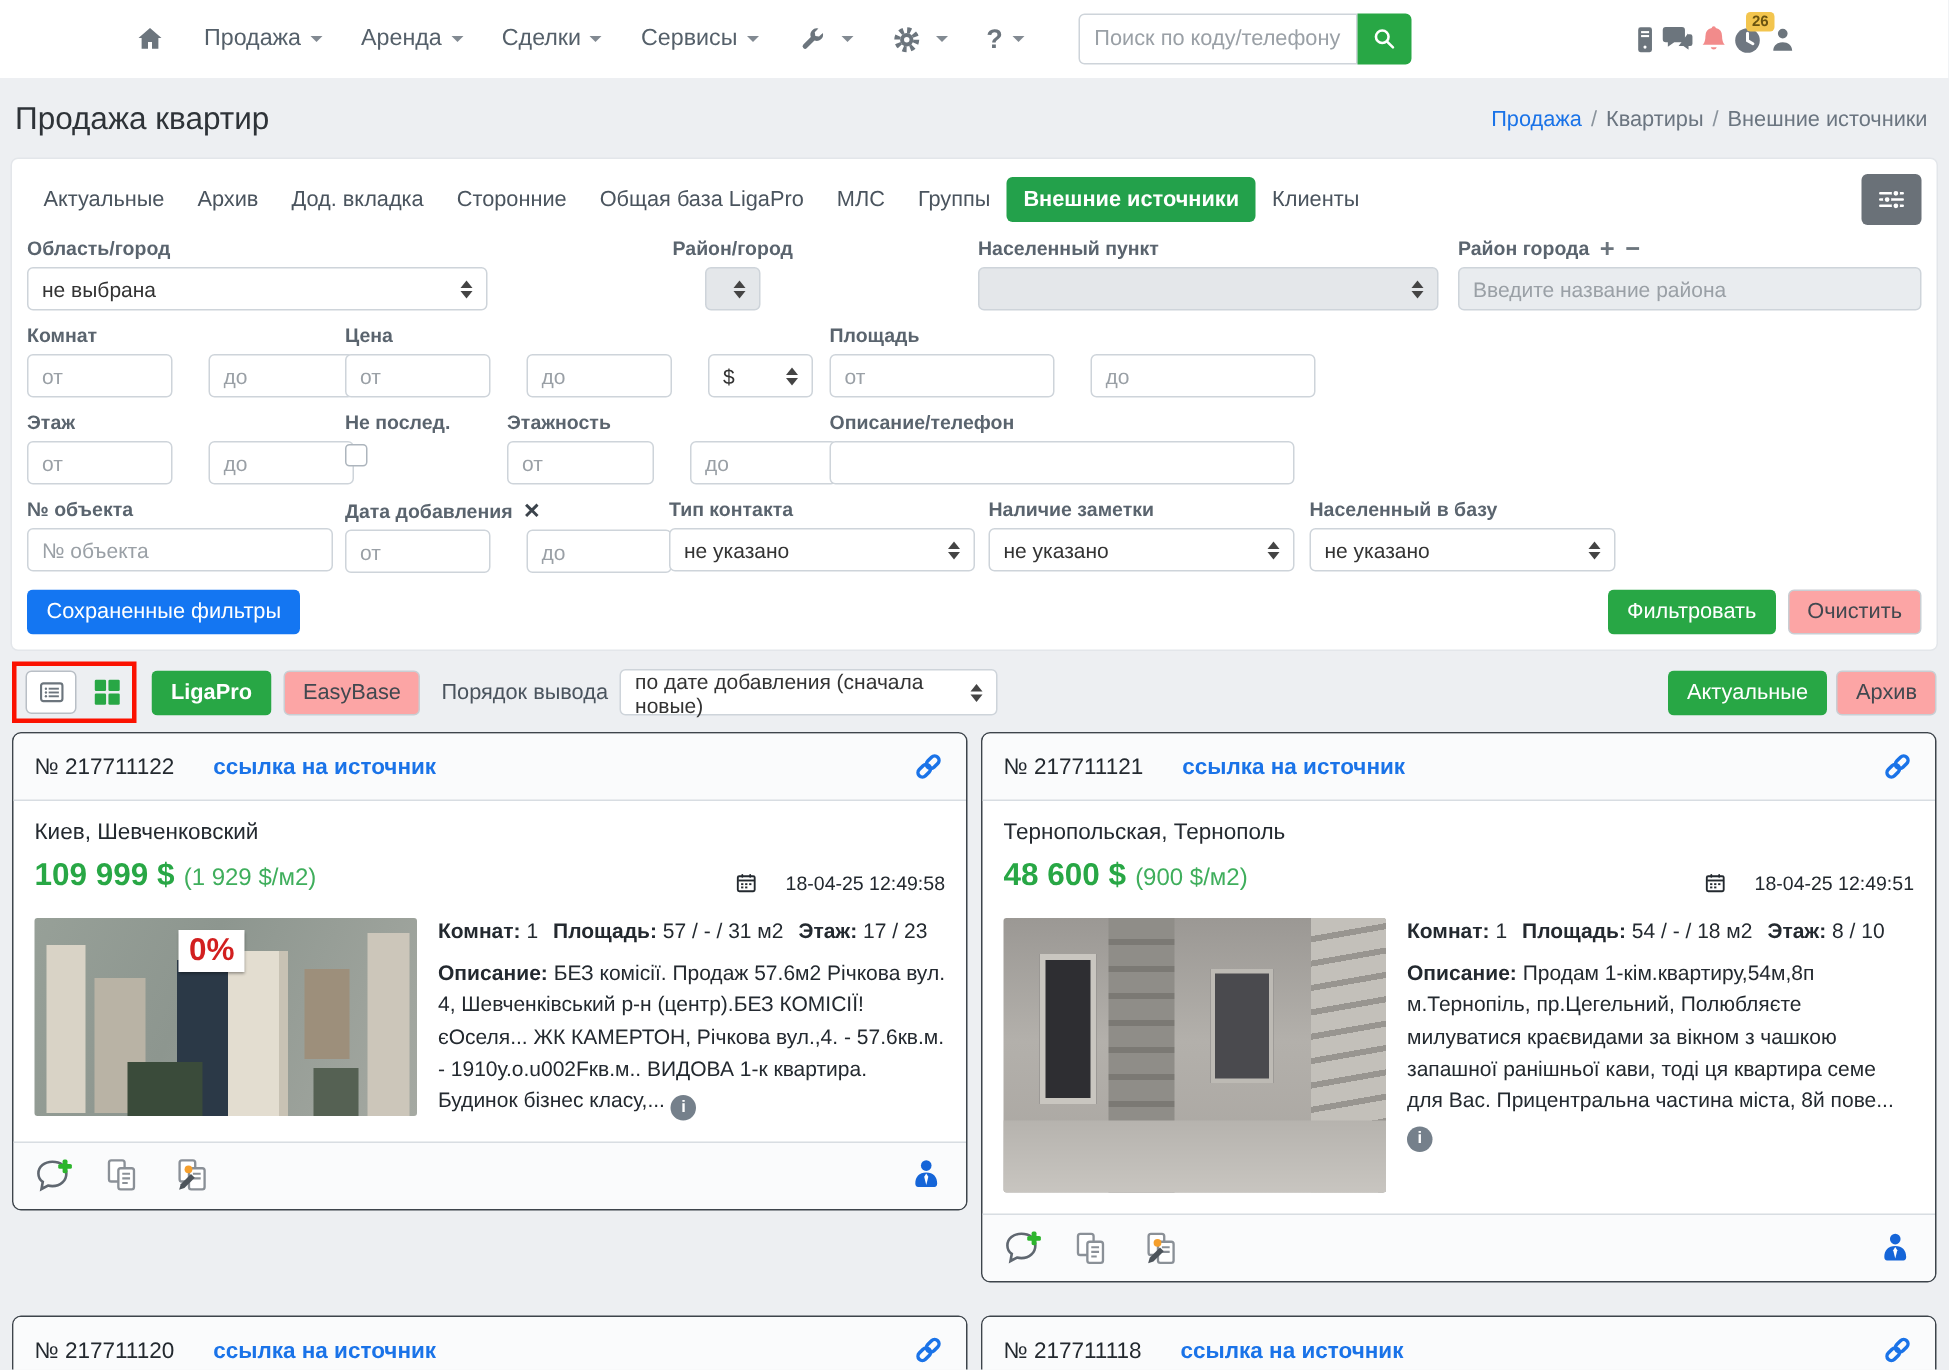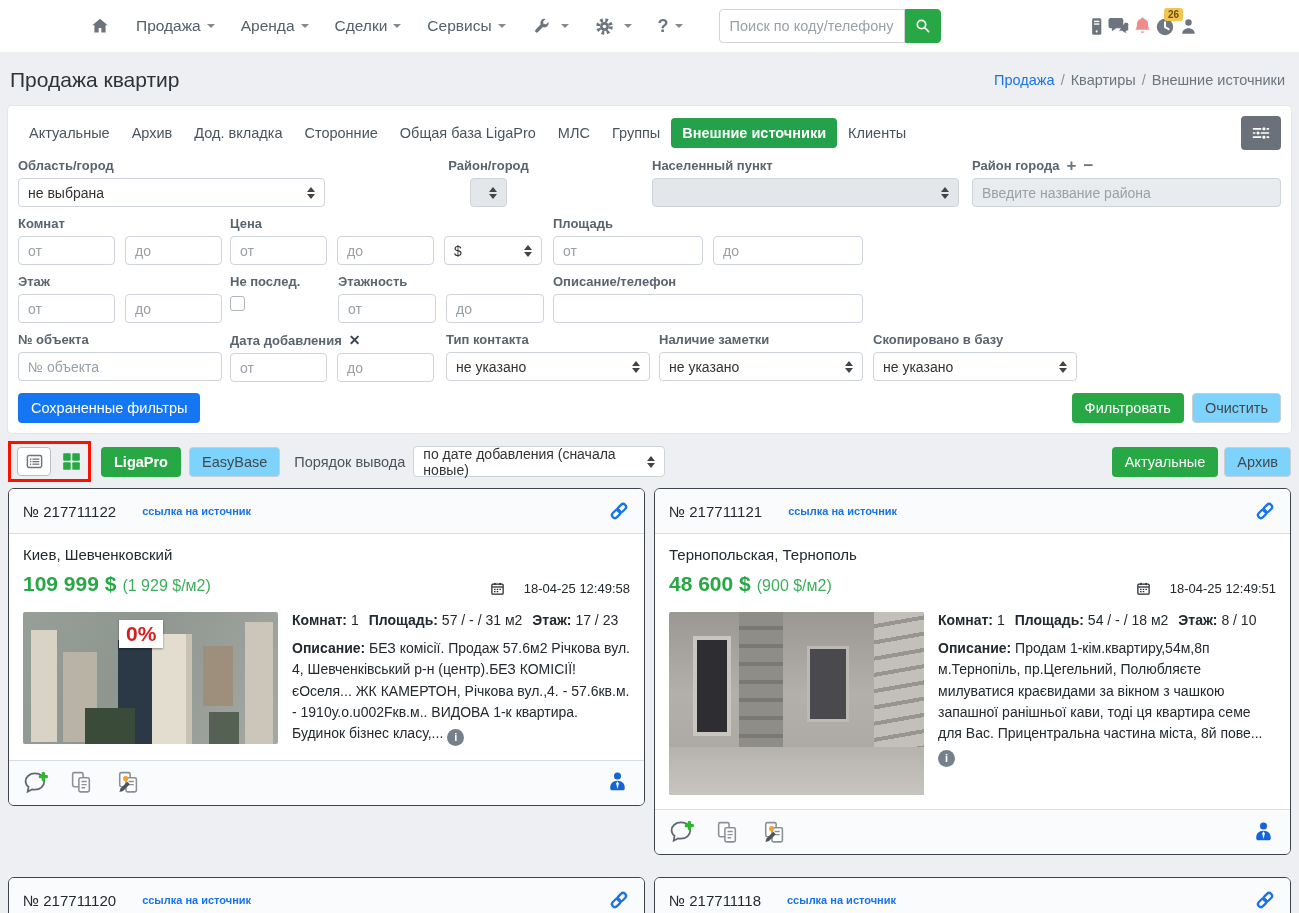--- a/index.html
+++ b/index.html
@@ -29,57 +29,57 @@
   
   .panel { background:#fff; margin:0 8px; border-radius:4px; box-shadow:0 0 0 1px #e3e6ea; padding-bottom:10px; }
   .tabs-row { display:flex; align-items:center; padding:10px 10px 8px 10px; }
   .tab { font-size:14.5px; color:#4a545e; padding:7px 11px; cursor:pointer; white-space:nowrap; }
   .tab.active { background:#23a14b; color:#fff; font-weight:bold; border-radius:4px; }
   .filter-toggle { margin-left:auto; width:40px; height:34px; background:#6a7178; border-radius:4px; display:flex; align-items:center; justify-content:center; cursor:pointer; }
 
   .f-row { display:flex; padding:0 10px; margin-bottom:9px; align-items:flex-start; }
   .fg { display:flex; flex-direction:column; }
   .fg-label { font-size:13px; font-weight:bold; color:#5a646e; margin-bottom:5px; display:flex; align-items:center; gap:7px; }
-  .fg-controls { display:flex; gap:10px; }
+  .fg-controls { display:flex; gap:24px; }
   .inp { height:29px; border:1px solid #ced4da; border-radius:4px; padding:0 9px; font-size:14px; color:#333; outline:none; background:#fff; font-family:"Liberation Sans",sans-serif; width:100%; }
   .inp::placeholder { color:#9aa0a6; }
   .inp.disabled { background:#e9ecef; }
   .sel { position:relative; height:29px; border:1px solid #ced4da; border-radius:4px; background:#fff; display:flex; align-items:center; padding:0 26px 0 9px; font-size:14px; color:#333; cursor:pointer; }
   .sel.disabled { background:#e4e7ea; }
   .sel .caret { position:absolute; right:9px; top:50%; transform:translateY(-50%); display:flex; flex-direction:column; gap:2px; }
   .sel .caret i { width:0; height:0; border-left:4px solid transparent; border-right:4px solid transparent; }
   .sel .caret i.up { border-bottom:5px solid #444; }
   .sel .caret i.dn { border-top:5px solid #444; }
   .chk { width:15px; height:15px; border:1px solid #adb5bd; border-radius:3px; background:#fff; cursor:pointer; margin-top:2px; }
   .pm { font-weight:bold; color:#6c757d; font-size:17px; line-height:12px; cursor:pointer; }
   .xicon { font-weight:bold; color:#3c444c; font-size:14px; cursor:pointer; }
 
   .btn { display:inline-flex; align-items:center; justify-content:center; border-radius:4px; font-size:14.5px;
     padding:6px 12px; cursor:pointer; border:1px solid transparent; white-space:nowrap; font-family:"Liberation Sans",sans-serif; }
   .btn-blue { background:#1476f2; color:#fff; }
   .btn-green { background:#28a745; color:#fff; }
-  .btn-light { background:#7dd3fc; color:#41484f; border-color:#c9ced3; }
+  .btn-light { background:#fca5a5; color:#41484f; border-color:#c9ced3; }
   .f-actions { display:flex; justify-content:space-between; padding:2px 10px 0 10px; }
   .f-actions .right { display:flex; gap:8px; }
 
   
   .toolbar { display:flex; align-items:center; margin:8px 8px 6px 8px; }
   .view-annot { border:3px solid #fb1100; padding:3px 6px; display:flex; align-items:center; gap:10px; margin-right:10px; }
   .view-btn { width:34px; height:29px; background:#fff; border:1px solid #b9bfc6; border-radius:4px; display:flex; align-items:center; justify-content:center; cursor:pointer; }
   .grid-btn { display:flex; align-items:center; justify-content:center; cursor:pointer; }
   .toolbar .lbl { font-size:14.5px; color:#4a545e; margin:0 8px 0 14px; }
   .sort-sel { width:252px; height:31px; }
   .toolbar-right { margin-left:auto; display:flex; gap:6px; }
 
   
   .cards { display:grid; grid-template-columns:1fr 1fr; column-gap:9px; row-gap:22px; margin:0 8px; align-items:start; }
   .card { background:#fff; border:1px solid #3d444b; border-radius:6px; overflow:hidden; }
   .card-head { display:flex; align-items:center; background:#fafbfc; border-bottom:1px solid #d8dde2; padding:11px 14px; }
   .card-id { font-size:15px; color:#23292f; margin-right:26px; }
-  .card-srclink { font-size:11px; color:#1a73e8; font-weight:bold; cursor:pointer; }
+  .card-srclink { font-size:15px; color:#1a73e8; font-weight:bold; cursor:pointer; }
   .card-chain { margin-left:auto; cursor:pointer; display:flex; }
   .card-body { padding:12px 14px 14px 14px; }
   .card-loc { font-size:15px; color:#23292f; margin-bottom:9px; }
   .price-row { display:flex; align-items:flex-end; justify-content:space-between; margin-bottom:16px; }
   .price { font-size:21px; font-weight:bold; color:#28a745; }
   .ppm { font-size:16px; color:#3fae5c; font-weight:normal; margin-left:6px; }
   .date { font-size:13px; color:#23292f; display:flex; align-items:center; gap:19px; }
   .content-row { display:flex; gap:14px; }
   .photo { width:255px; flex:0 0 255px; border-radius:2px; position:relative; overflow:hidden; }
   .photo.h130 { height:132px; } .photo.h180 { height:183px; }
@@ -354,21 +354,21 @@
       <span class="fg-label">Наличие заметки</span>
       <div class="sel">
           <span>не указано</span>
           <span class="caret">
             <i class="up"></i>
             <i class="dn"></i>
           </span>
         </div>
     </div>
     <div class="fg" style="width:204px;">
-      <span class="fg-label">Скопировано в базу</span>
+      <span class="fg-label">Населенный в базу</span>
       <div class="sel">
           <span>не указано</span>
           <span class="caret">
             <i class="up"></i>
             <i class="dn"></i>
           </span>
         </div>
     </div>
   </div>
 

